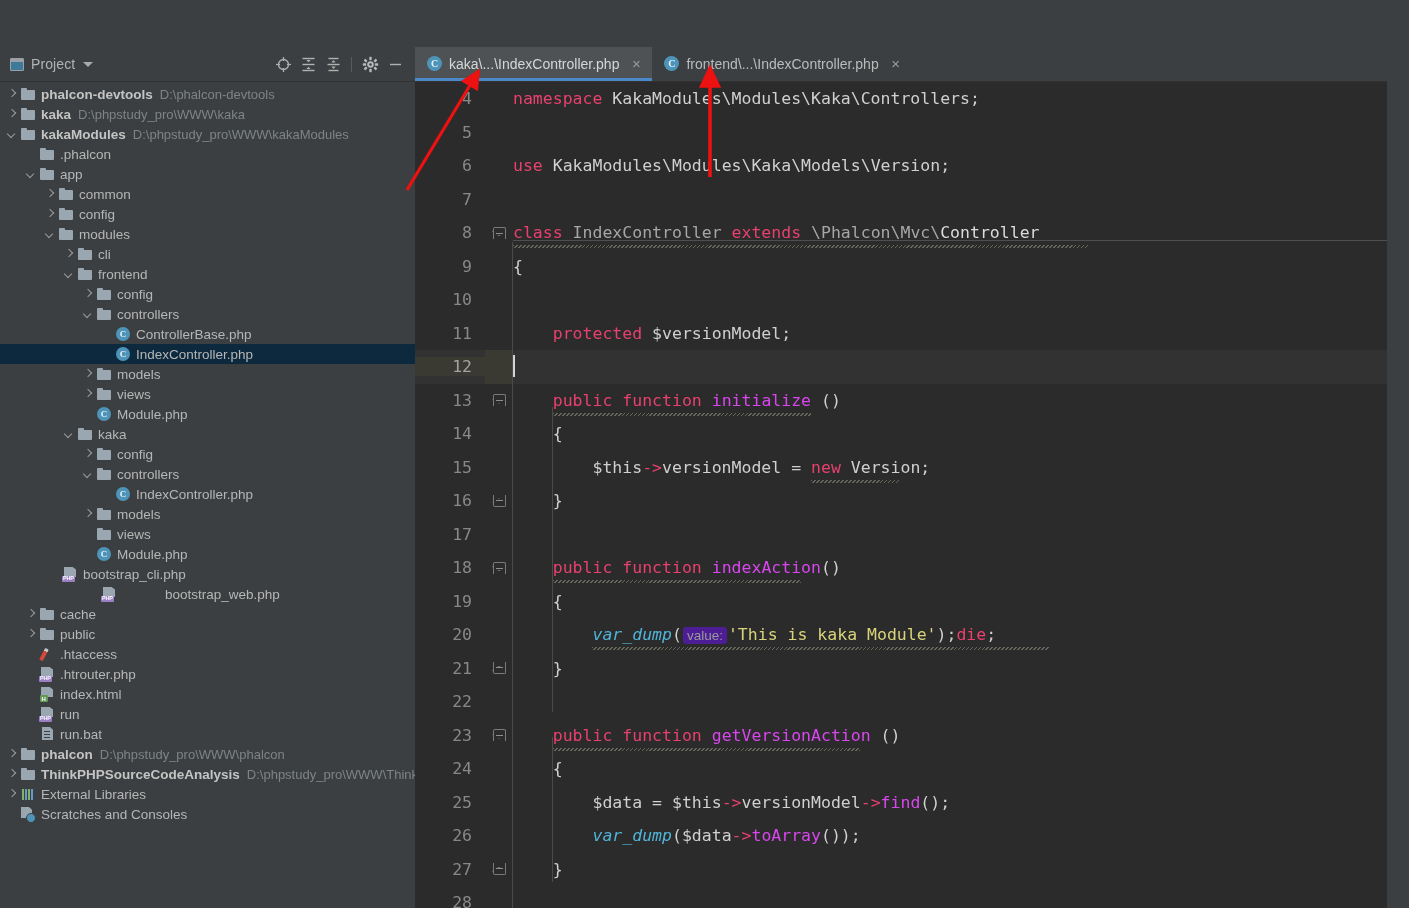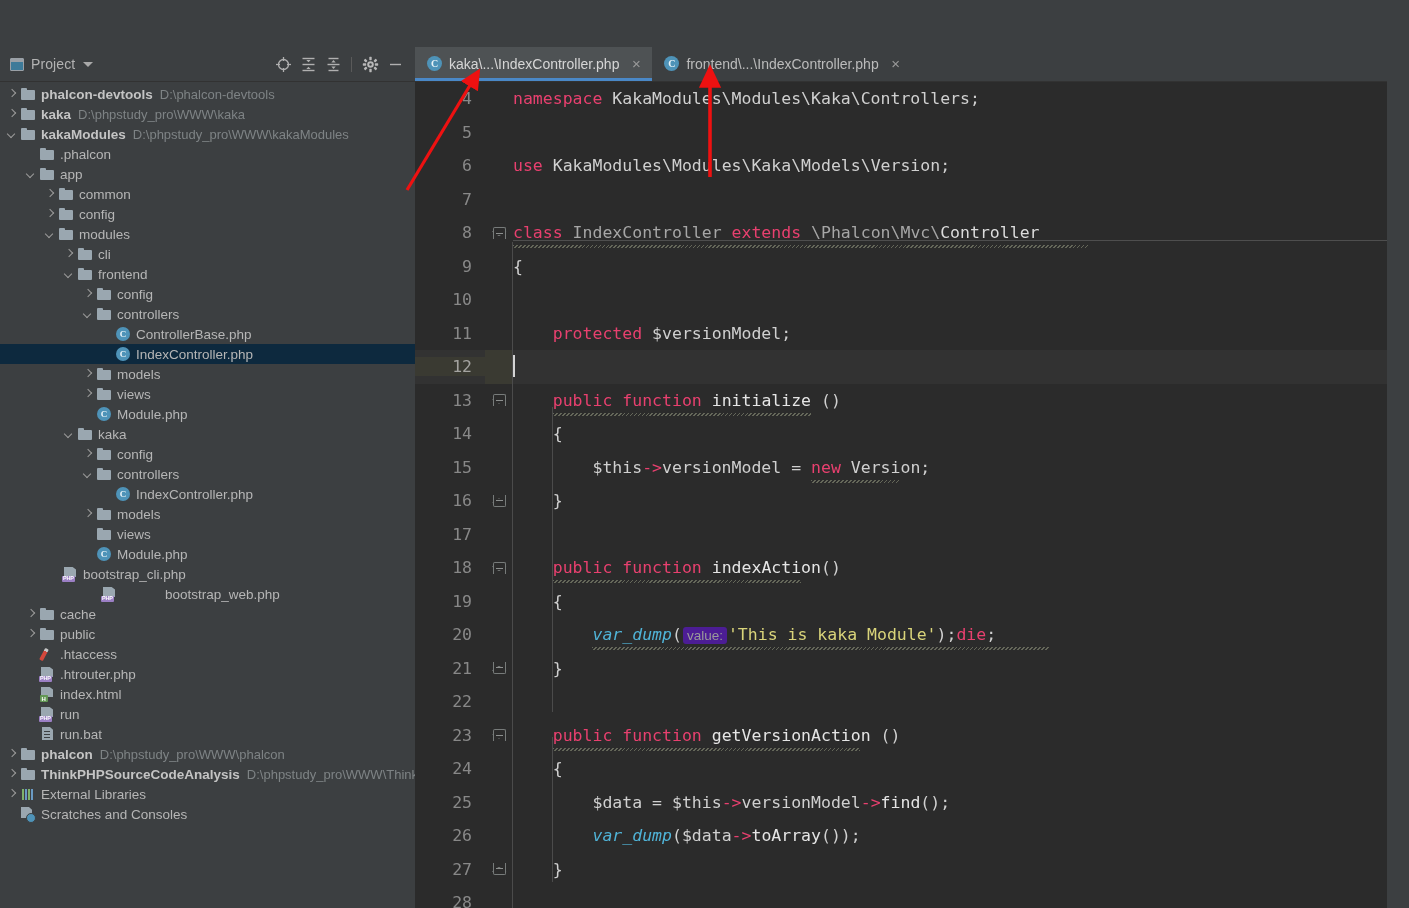--- a/index.html
+++ b/index.html
@@ -280,21 +280,21 @@
   }
   .code-text { padding-left: 0px; position: relative; }
 
   
   .indent-guide {
     position: absolute; top: 0; bottom: 0; width: 1px;
     background: #4b4b4b;
   }
   .kw2     { color: #e8406f; }
   .plain   { color: #d0d0d0; }
-  .fnname  { color: #e5e5e5; }
+  .fnname  { color: #d946ef; }
   .str     { color: #d9d47a; }
   .fncall  { color: #50b4d8; font-style: italic; }
   .arrow-op{ color: #e8406f; }
   .gray    { color: #a6a6a6; }
   .white   { color: #dcdcdc; }
 
   .param-hint {
     background: #4c1d95; color: #9a9a9a;
     font-size: 13.5px; padding: 1px 4px;
     border-radius: 3px; margin: 0 1px;

